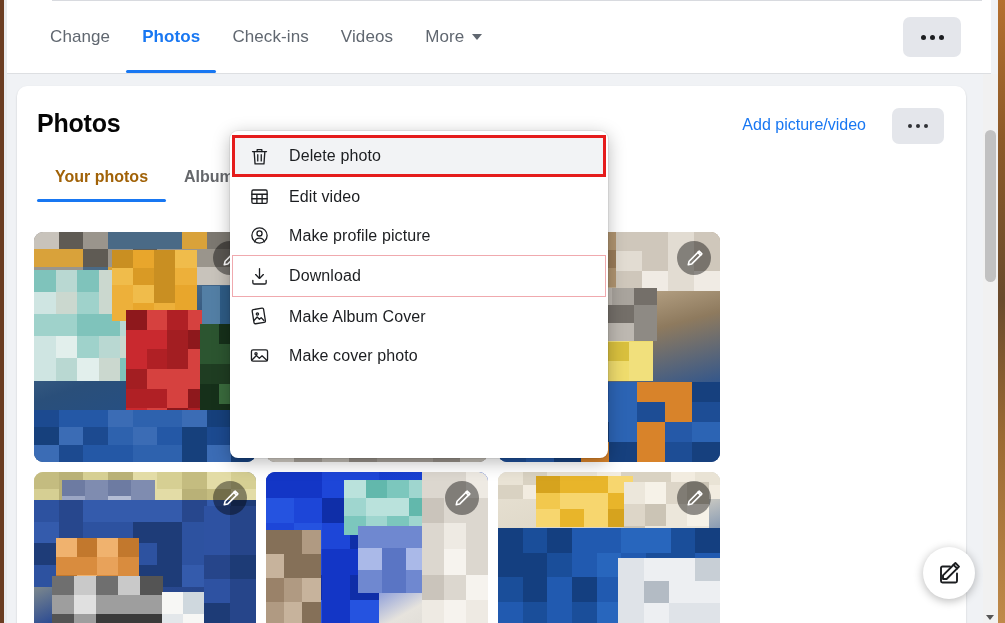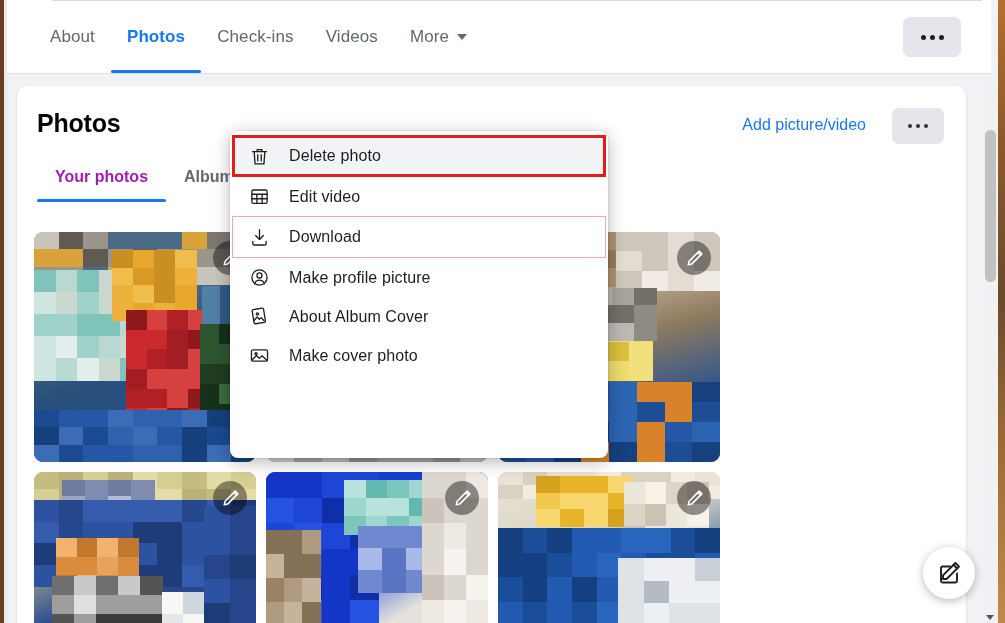--- a/index.html
+++ b/index.html
@@ -120,21 +120,21 @@
   .subtabs {
     position: absolute; left: 20px; top: 82px;
     display: flex; align-items: flex-start;
   }
   .subtab {
     position: relative;
     font-size: 16px; color: #65676b; font-weight: 600;
     padding: 0 18px 16px 18px;
     cursor: pointer; white-space: nowrap;
   }
-  .subtab.active { color: #a21caf; }
+  .subtab.active { color: #a16207; }
   .subtab.active .sub-underline {
     position: absolute; left: 0; right: 0; bottom: 0;
     height: 3px; background: #1877f2; border-radius: 2px;
   }
 
   
   .grid {
     position: absolute; left: 17px; top: 146px;
     width: 915px;
     display: flex; flex-wrap: wrap;
@@ -253,21 +253,21 @@
 <div id="root">
 
   <div class="edge-stripe"></div>
   <div class="edge-stripe2"></div>
 
   <div class="topnav">
     <div class="topnav-hairline"></div>
 
     <div class="nav-items" id="nav-items">
         <div class="nav-item">
-          <span>About</span>
+          <span>Change</span>
         </div>
         <div class="nav-item active">
           <span>Photos</span>
           <span class="nav-underline"></span>
         </div>
         <div class="nav-item">
           <span>Check-ins</span>
         </div>
         <div class="nav-item">
           <span>Videos</span>
@@ -1039,49 +1039,49 @@
       </div>
       <div class="mi">
         <span class="mi-icon">
           <svg viewBox="0 0 24 24" fill="none" stroke="#1c1e21" stroke-width="1.5" stroke-linecap="round" stroke-linejoin="round">
             <rect x="3.3" y="4.6" width="17.4" height="15.2" rx="1.6"></rect>
             <path d="M3.3 9.4h17.4M9 9.4v10.4M15 9.4v10.4M3.3 14.6h17.4"></path>
           </svg>
         </span>
         <span class="mi-label">Edit video</span>
       </div>
+      <div class="mi">
+        <span class="mi-icon">
+          <svg viewBox="0 0 24 24" fill="none" stroke="#1c1e21" stroke-width="1.5" stroke-linecap="round" stroke-linejoin="round">
+            <circle cx="12" cy="12" r="8.7"></circle>
+            <circle cx="12" cy="9.7" r="2.9"></circle>
+            <path d="M6.4 19.3c.9-2.8 3-4.2 5.6-4.2s4.7 1.4 5.6 4.2"></path>
+          </svg>
+        </span>
+        <span class="mi-label">Make profile picture</span>
+      </div>
       <div class="mi hl-pink">
         <span class="mi-icon">
           <svg viewBox="0 0 24 24" fill="none" stroke="#1c1e21" stroke-width="1.5" stroke-linecap="round" stroke-linejoin="round">
             <path d="M12 3v11"></path>
             <path d="M7.6 9.8 12 14.2l4.4-4.4"></path>
             <path d="M4.4 16.4v2.6c0 .9.7 1.6 1.6 1.6h12c.9 0 1.6-.7 1.6-1.6v-2.6"></path>
           </svg>
         </span>
         <span class="mi-label">Download</span>
       </div>
       <div class="mi">
         <span class="mi-icon">
           <svg viewBox="0 0 24 24" fill="none" stroke="#1c1e21" stroke-width="1.5" stroke-linecap="round" stroke-linejoin="round">
-            <circle cx="12" cy="12" r="8.7"></circle>
-            <circle cx="12" cy="9.7" r="2.9"></circle>
-            <path d="M6.4 19.3c.9-2.8 3-4.2 5.6-4.2s4.7 1.4 5.6 4.2"></path>
-          </svg>
-        </span>
-        <span class="mi-label">Make profile picture</span>
-      </div>
-      <div class="mi">
-        <span class="mi-icon">
-          <svg viewBox="0 0 24 24" fill="none" stroke="#1c1e21" stroke-width="1.5" stroke-linecap="round" stroke-linejoin="round">
             <rect x="4.6" y="3.2" width="13.2" height="16.4" rx="1.6" transform="rotate(-9 11.2 11.4)"></rect>
             <circle cx="9.6" cy="9.2" r="1.3"></circle>
             <path d="M5.7 16.6l3.6-4 2.6 2.6 2-1.9 3.1 3.2"></path>
           </svg>
         </span>
-        <span class="mi-label">About Album Cover</span>
+        <span class="mi-label">Make Album Cover</span>
       </div>
       <div class="mi">
         <span class="mi-icon">
           <svg viewBox="0 0 24 24" fill="none" stroke="#1c1e21" stroke-width="1.5" stroke-linecap="round" stroke-linejoin="round">
             <rect x="2.8" y="5.6" width="18.4" height="12.8" rx="1.8"></rect>
             <circle cx="8" cy="10" r="1.25"></circle>
             <path d="M3.4 17.2l5.1-5.2 3.3 3.3 3.1-2.9 5.7 5.4"></path>
           </svg>
         </span>
         <span class="mi-label">Make cover photo</span>

